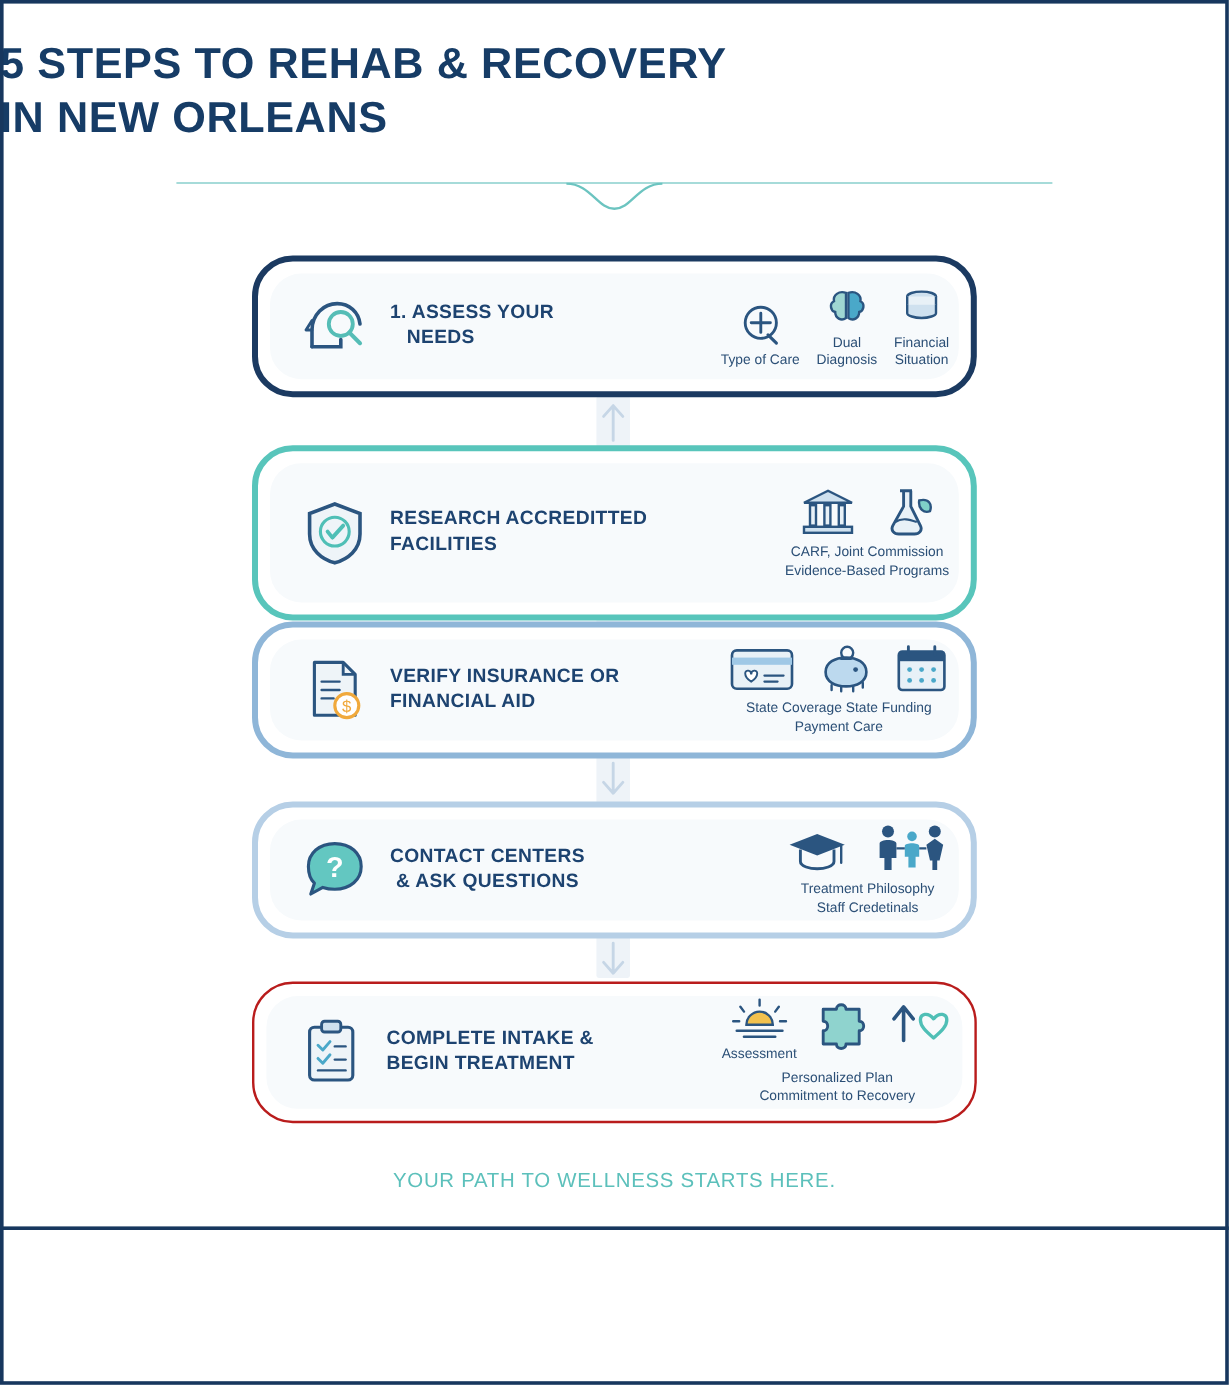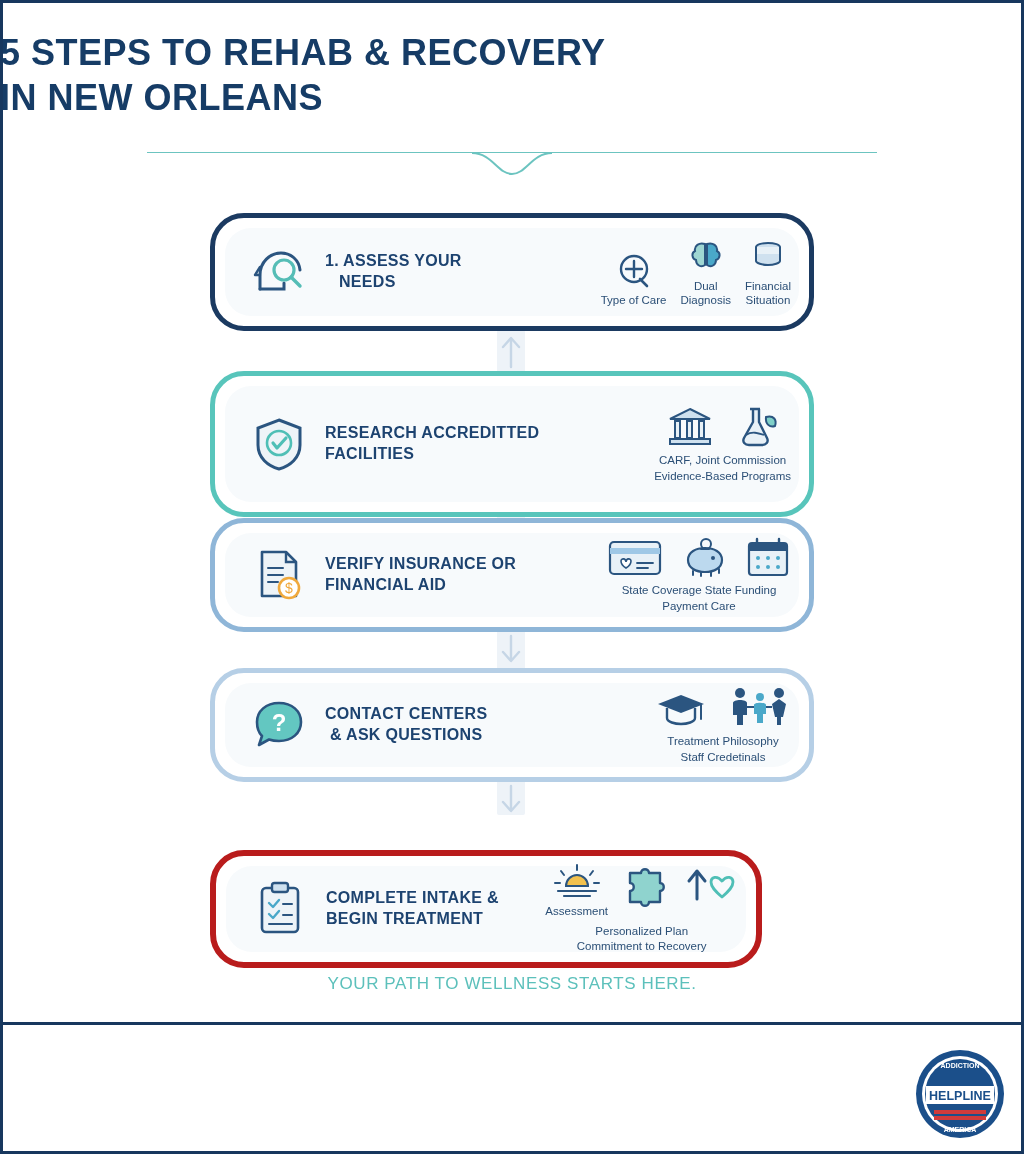--- a/index.html
+++ b/index.html
@@ -56,21 +56,21 @@
   }
   .card .inner{
     position:absolute;left:10px;top:10px;right:10px;bottom:10px;
     background:#f7fafc;
     border-radius:26px;
   }
   .card-1{left:210px;top:213px;width:604px;height:118px;border:5px solid #1b3a61;}
   .card-2{left:210px;top:371px;width:604px;height:146px;border:5px solid #58c5bb;}
   .card-3{left:210px;top:518px;width:604px;height:114px;border:5px solid #8fb6d8;}
   .card-4{left:210px;top:668px;width:604px;height:114px;border:5px solid #b6cfe6;}
-  .card-5{left:210px;top:818px;width:552px;height:118px;border:6px solid #b91c1c;margin-top:32px;}
+  .card-5{left:210px;top:818px;width:604px;height:118px;border:2px solid #b91c1c;}
 
   .card-content{position:relative;display:flex;align-items:center;width:100%;height:100%;padding:0 18px;box-sizing:border-box;}
 
   .lead-icon{
     width:64px;height:64px;flex:0 0 64px;
     display:flex;align-items:center;justify-content:center;
     margin-left:14px;margin-right:14px;
   }
   .step-label{
     font-size:16px;font-weight:bold;color:#1d4370;
@@ -376,30 +376,16 @@
       </div>
     </div>
   </div>
 
   <div class="tagline">YOUR PATH TO WELLNESS STARTS HERE.</div>
 
   <div class="footer-rule"></div>
   <div class="footer">
     
   </div>
-  <div class="logo">
-    <svg width="92" height="92" viewBox="0 0 92 92">
-      <circle cx="46" cy="46" r="44" fill="#1b4f8a"></circle>
-      <circle cx="46" cy="46" r="38" fill="#ffffff"></circle>
-      <circle cx="46" cy="46" r="35" fill="#1b4f8a"></circle>
-      <path d="M14 46 a32 32 0 0 1 64 0 Z" fill="#1b4f8a"></path>
-      <rect x="12" y="38" width="68" height="18" fill="#ffffff"></rect>
-      <text x="46" y="52" font-size="12.5" font-weight="bold" text-anchor="middle" fill="#1b4f8a" font-family="Liberation Sans, sans-serif">HELPLINE</text>
-      <path d="M20 62 h52 v4 h-52 z" fill="#d03b3b"></path>
-      <path d="M20 68 h52 v4 h-52 z" fill="#d03b3b"></path>
-      <text x="46" y="20" font-size="7" font-weight="bold" text-anchor="middle" fill="#ffffff" font-family="Liberation Sans, sans-serif">ADDICTION</text>
-      <text x="46" y="84" font-size="7" font-weight="bold" text-anchor="middle" fill="#ffffff" font-family="Liberation Sans, sans-serif">AMERICA</text>
-    </svg>
-  </div>
 
 </div>
 
 <div class="page-border"></div>
 
 </body></html>

